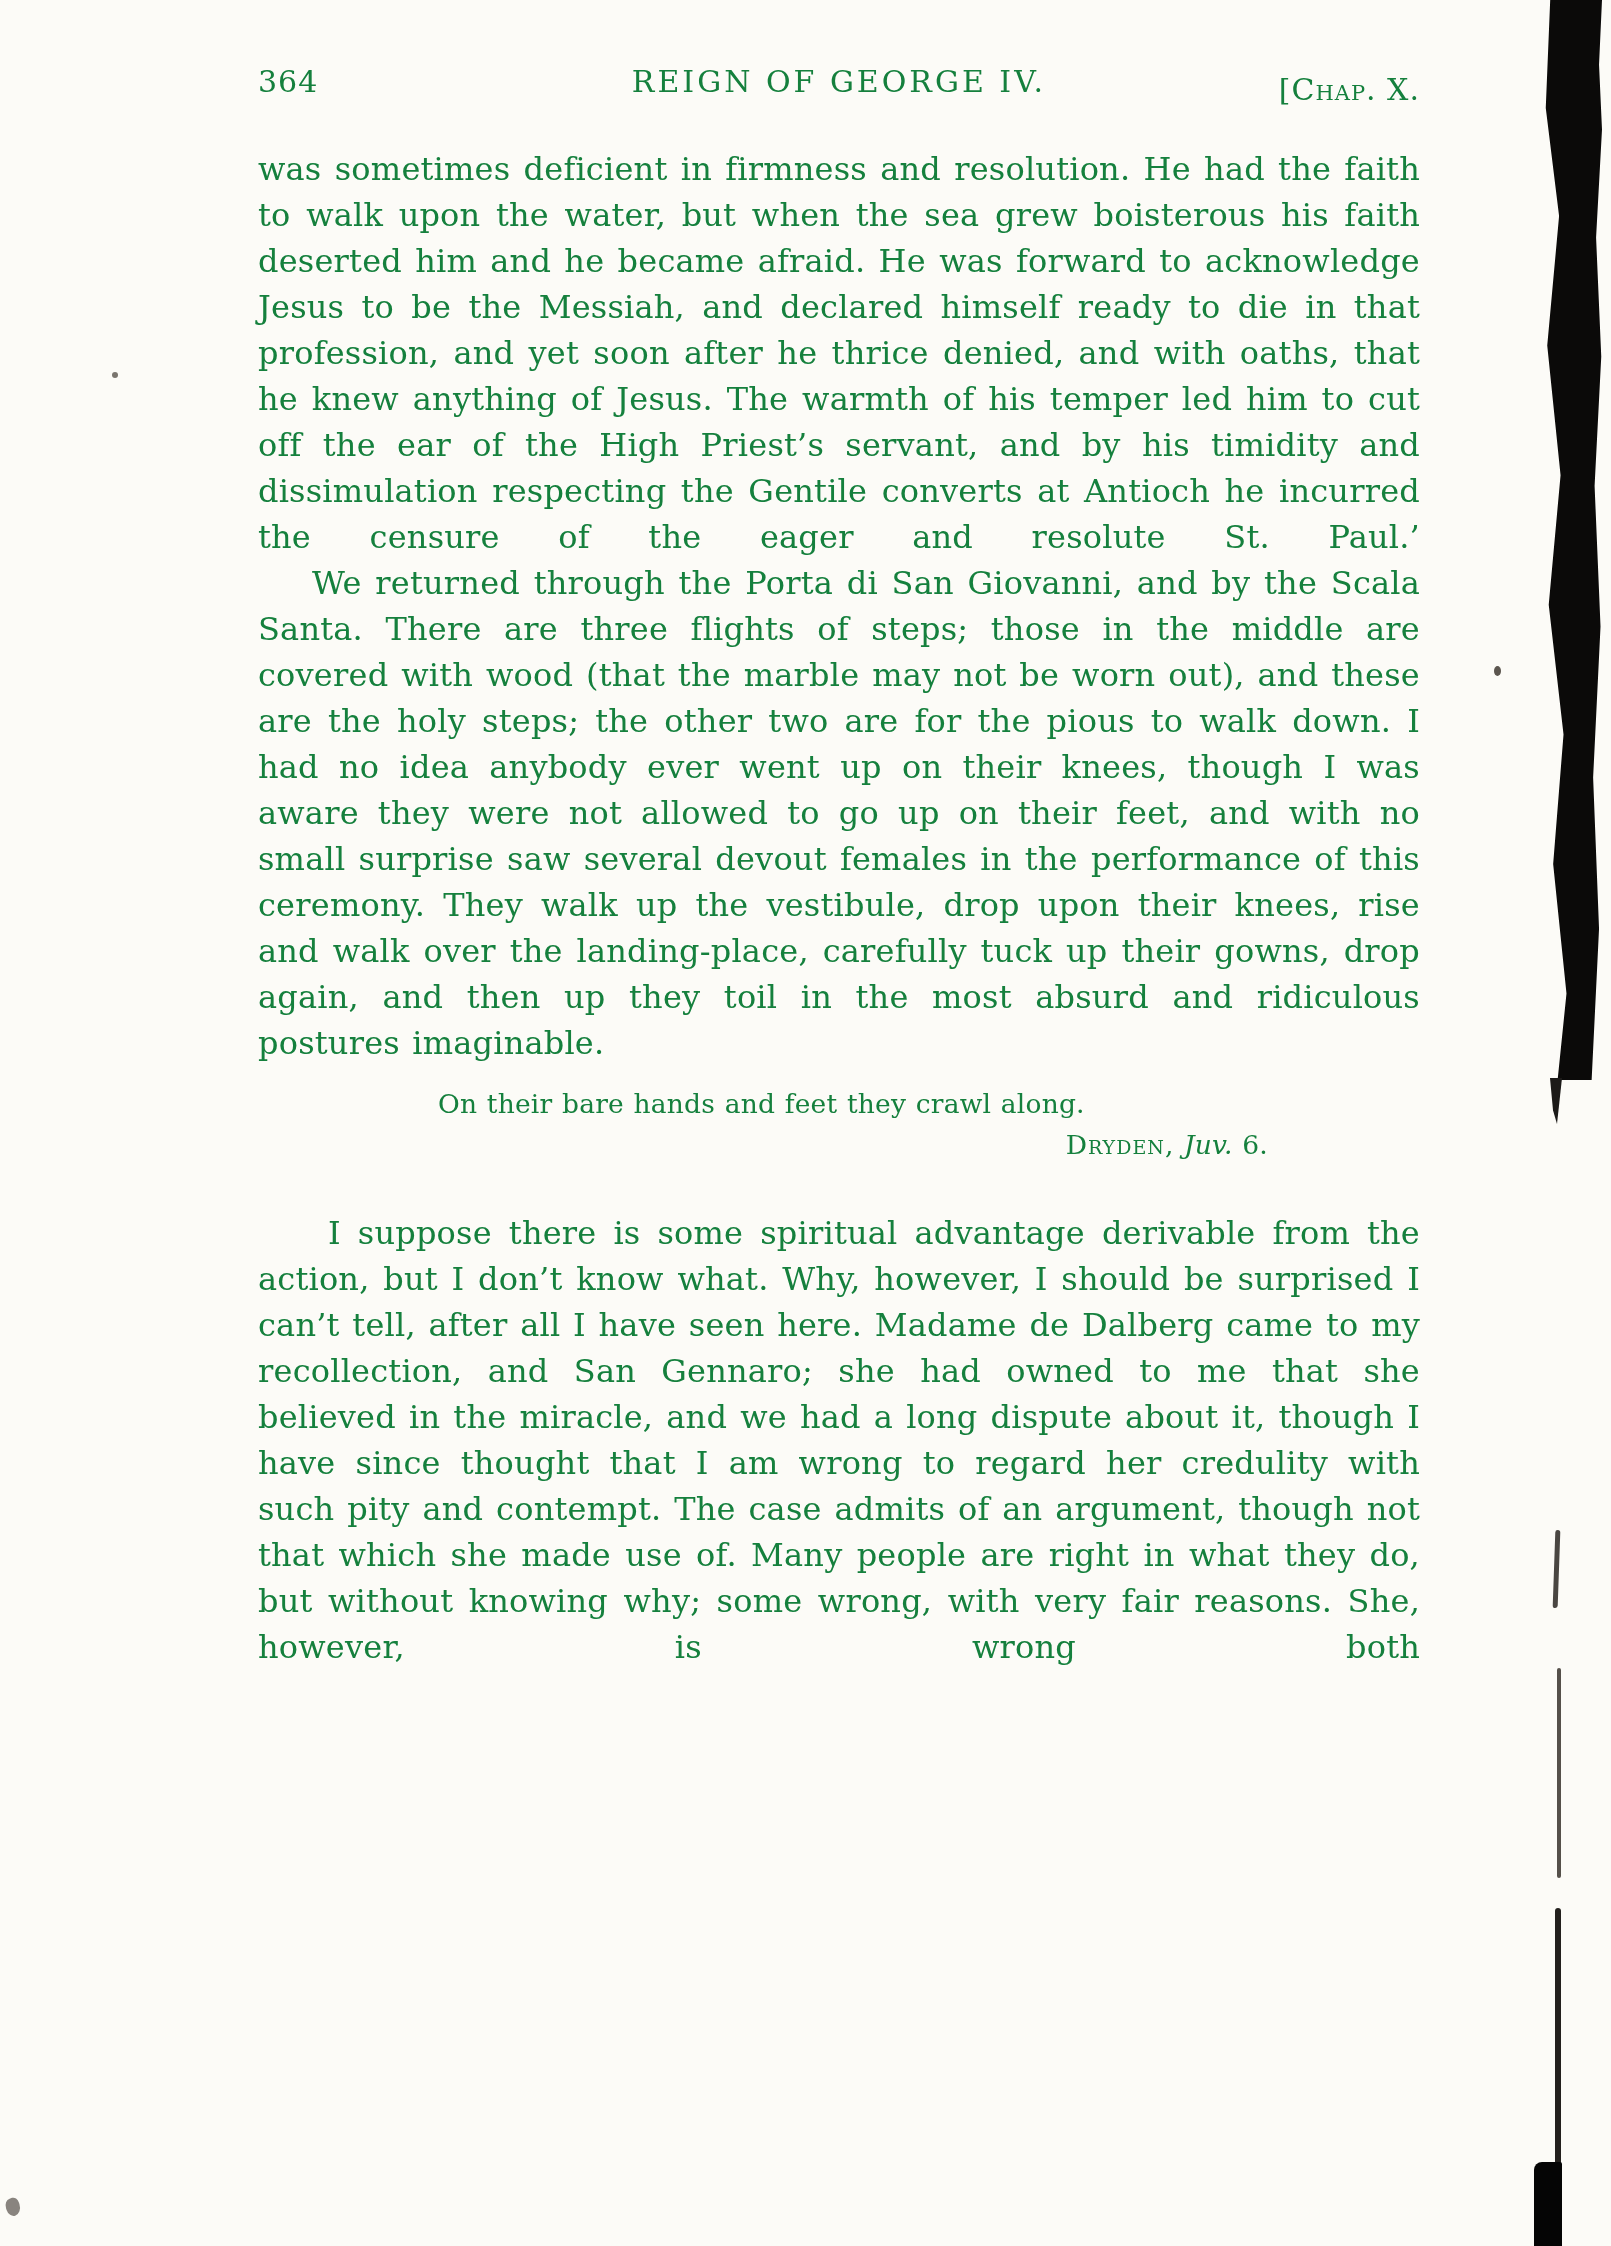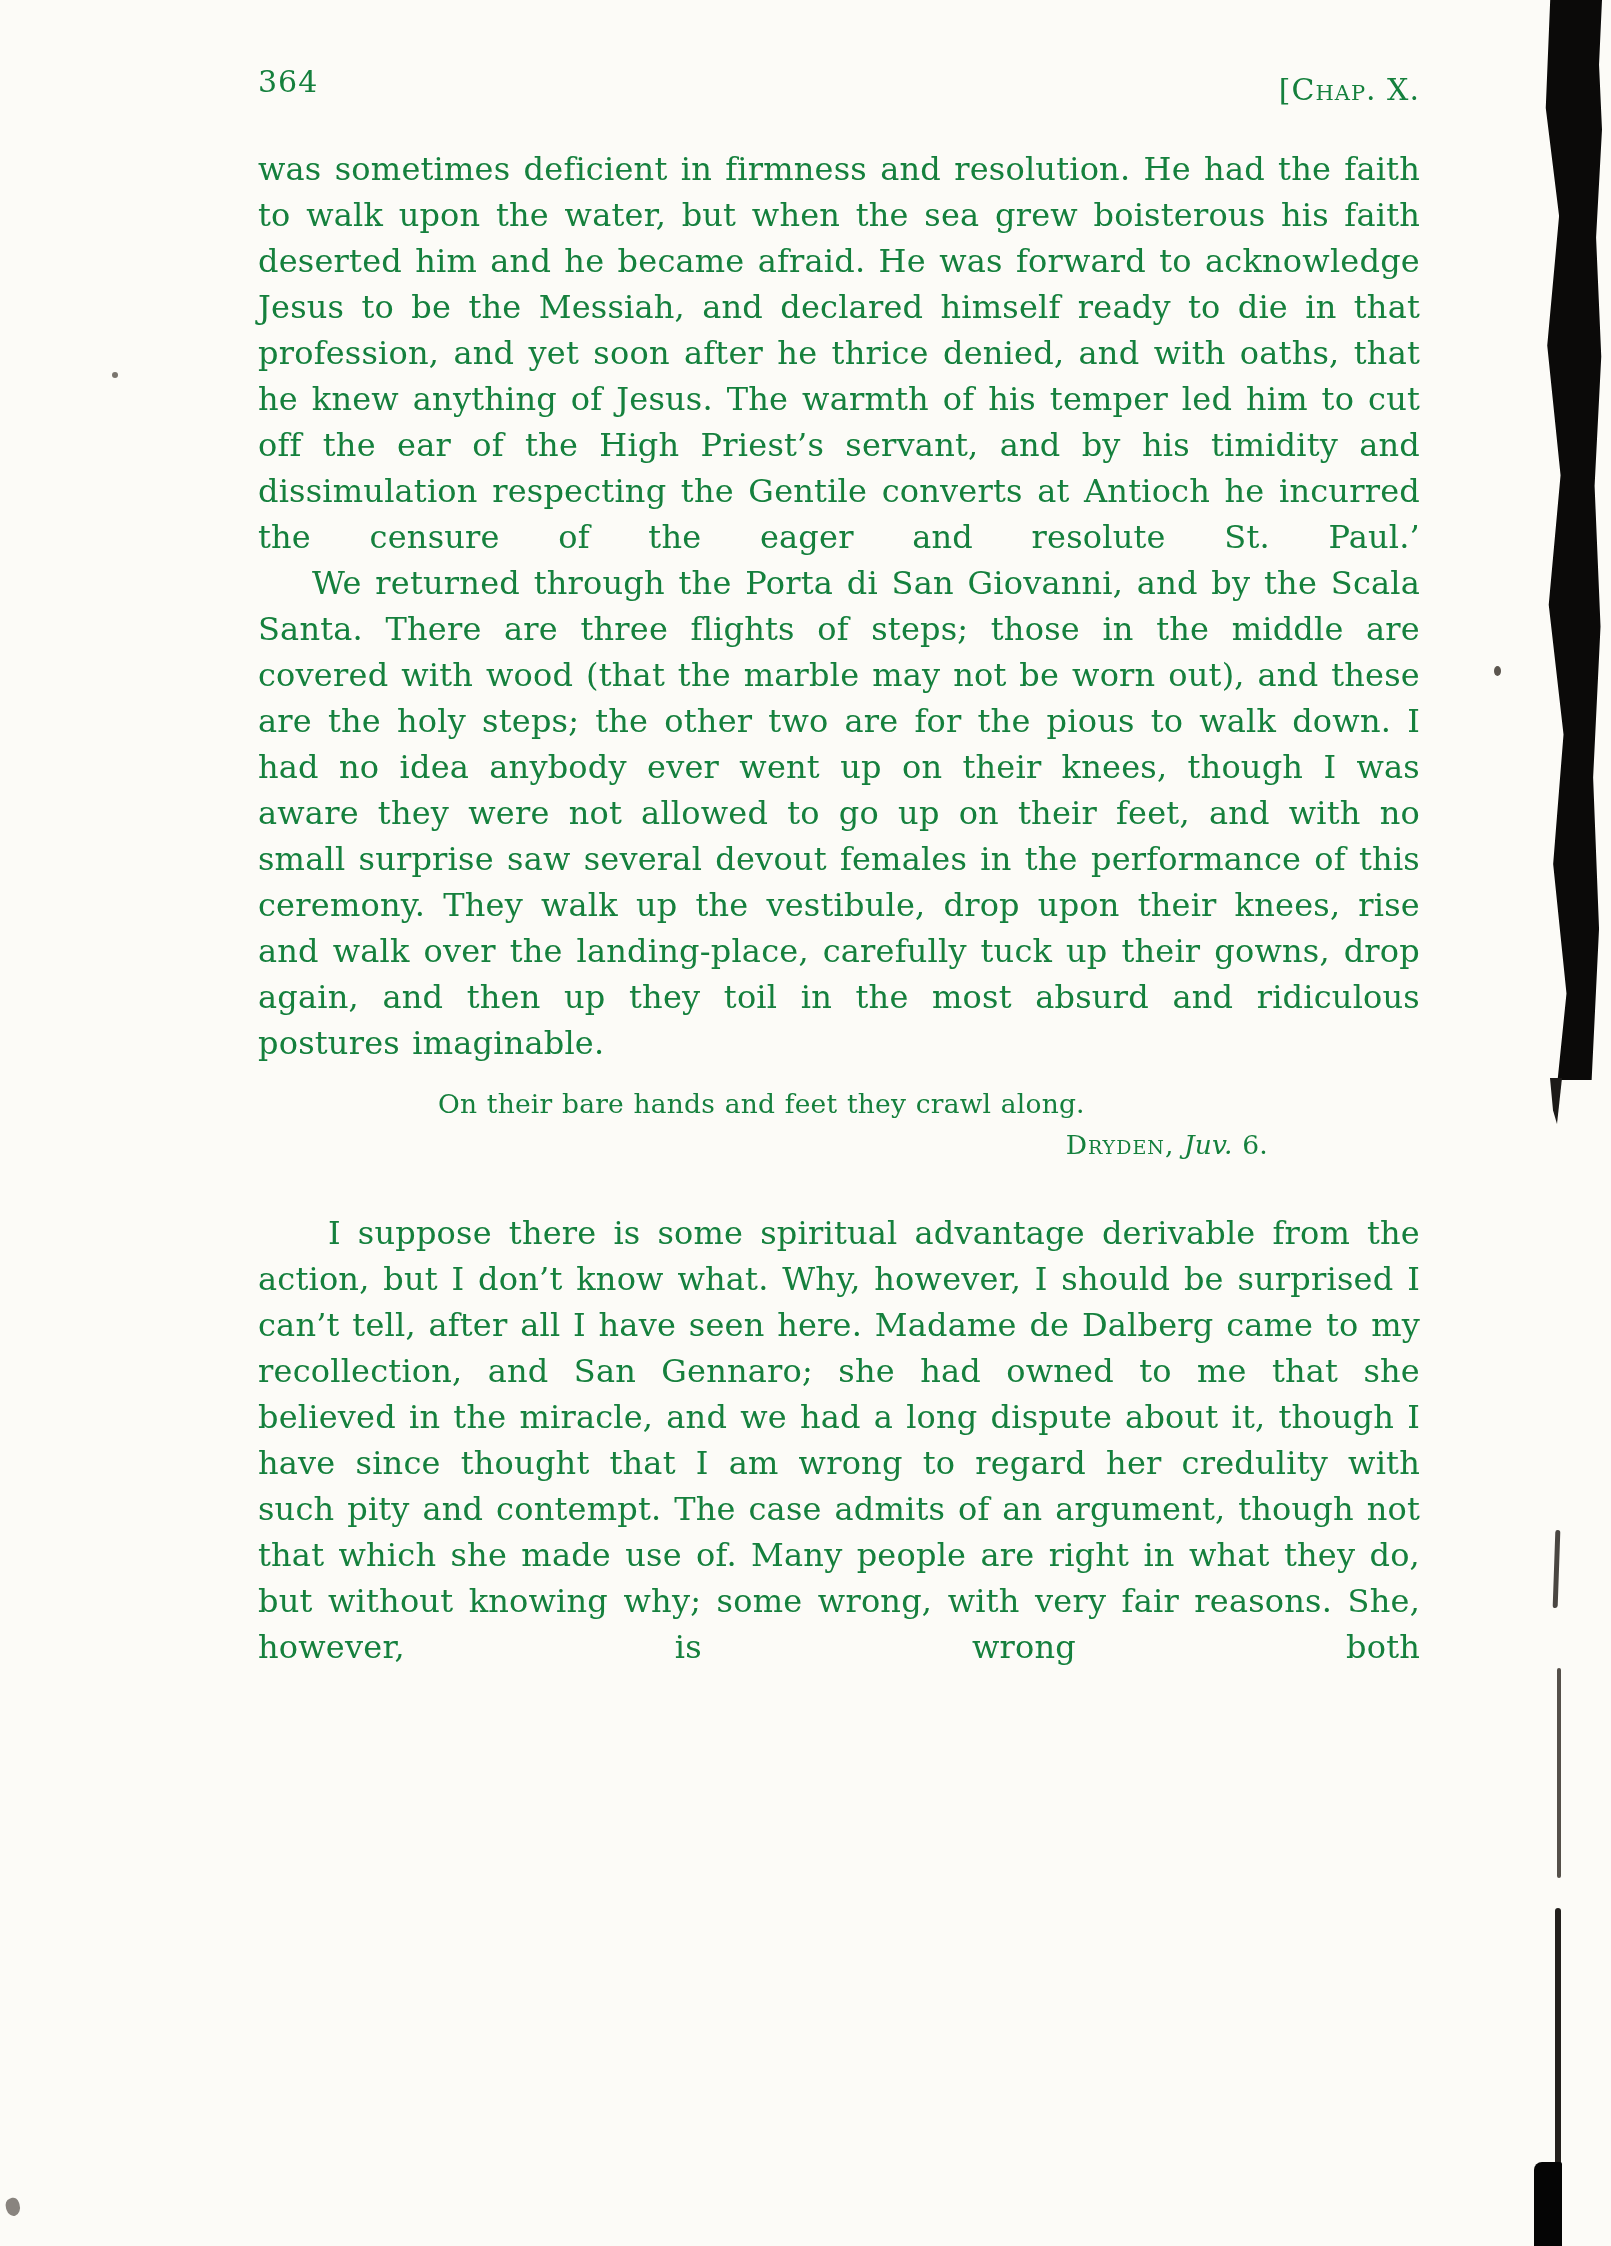--- a/index.html
+++ b/index.html
@@ -187,20 +187,21 @@
     opacity: 0.8;
   }
 </style>
 </head>
 <body>
 
 <div class="page">
 
   <header class="page-header">
     <span class="page-number">364</span>
+    <span class="running-title">REIGN OF GEORGE IV.</span>
     <span class="chapter-label">[Chap. X.</span>
   </header>
 
   <main class="text-block">
 
     <p class="para continued">was sometimes deficient in firmness and resolution. He had the faith to walk upon the water, but when the sea grew boisterous his faith deserted him and he became afraid. He was forward to acknowledge Jesus to be the Messiah, and declared himself ready to die in that profession, and yet soon after he thrice denied, and with oaths, that he knew anything of Jesus. The warmth of his temper led him to cut off the ear of the High Priest’s servant, and by his timidity and dissimulation respecting the Gentile converts at Antioch he incurred the censure of the eager and resolute St. Paul.’</p>
 
     <p class="para indented">We returned through the Porta di San Giovanni, and by the Scala Santa. There are three flights of steps; those in the middle are covered with wood (that the marble may not be worn out), and these are the holy steps; the other two are for the pious to walk down. I had no idea anybody ever went up on their knees, though I was aware they were not allowed to go up on their feet, and with no small surprise saw several devout females in the performance of this ceremony. They walk up the vestibule, drop upon their knees, rise and walk over the landing-place, carefully tuck up their gowns, drop again, and then up they toil in the most absurd and ridiculous postures imaginable.</p>
 
     <div class="verse">

